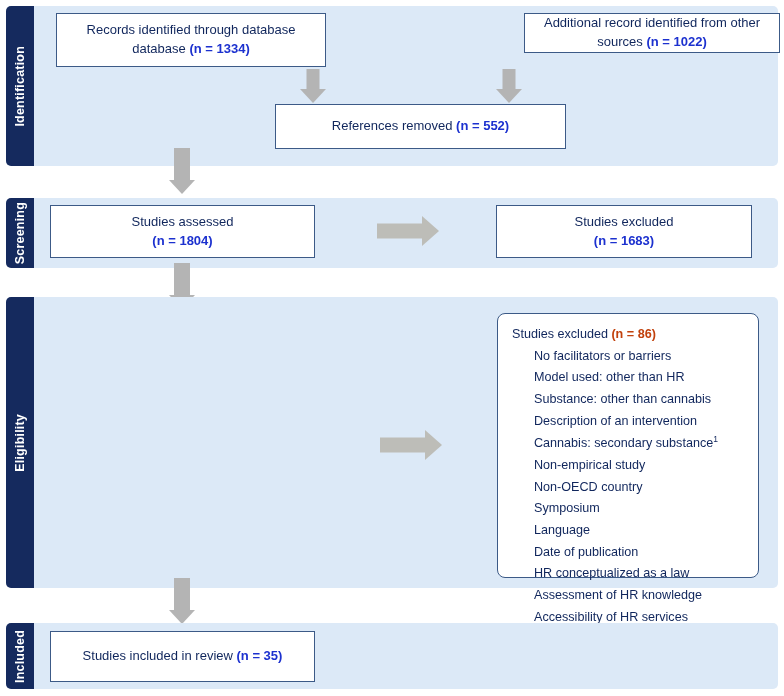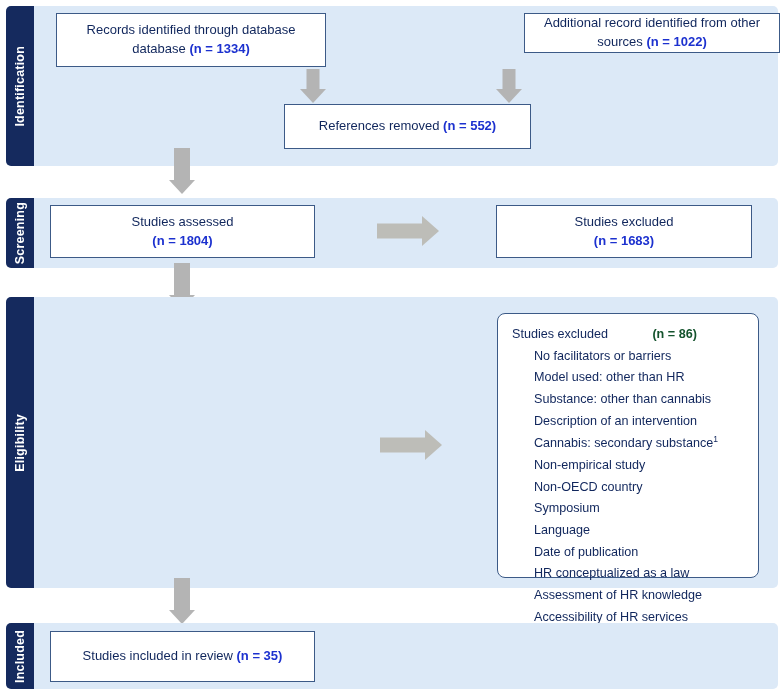--- a/index.html
+++ b/index.html
@@ -74,21 +74,21 @@
     background: #ffffff;
     border: 1.6px solid #3c5a87;
     border-radius: 8px;
     box-sizing: border-box;
     color: #10265c;
     font-size: 12.6px;
     padding: 10px 12px 10px 14px;
     text-align: left;
     line-height: 1.72;
   }
-  .box-list .head .n { color: #14532d; font-weight: bold; margin-left: 41px; }
+  .box-list .head .n { color: #c2410c; font-weight: bold; }
   .box-list .head { font-weight: normal; }
   .box-list ul {
     list-style: none;
     margin: 0;
     padding: 0 0 0 22px;
   }
   .box-list li { white-space: nowrap; }
   .box-list sup { font-size: 8.5px; vertical-align: super; }
 
   
@@ -156,21 +156,21 @@
   <div class="arrow-down" style="left:313px; top:69px; width:0; height:34px;">
     <div class="shaft" style="width:13px; height:20px;"></div>
     <div class="head" style="top:20px;"></div>
   </div>
 
   <div class="arrow-down" style="left:509px; top:69px; width:0; height:34px;">
     <div class="shaft" style="width:13px; height:20px;"></div>
     <div class="head" style="top:20px;"></div>
   </div>
 
-  <div class="box" style="left:275px; top:104px; width:247px; height:45px;margin-left:9px;">
+  <div class="box" style="left:275px; top:104px; width:291px; height:45px;">
     <div>
       <span class="lbl">References removed </span><span class="n">(n = 552)</span>
     </div>
   </div>
 
   <div class="arrow-down" style="left:182px; top:148px; width:0; height:48px;">
     <div class="shaft" style="width:16px; height:32px;"></div>
     <div class="head" style="top:32px;"></div>
   </div>
 

